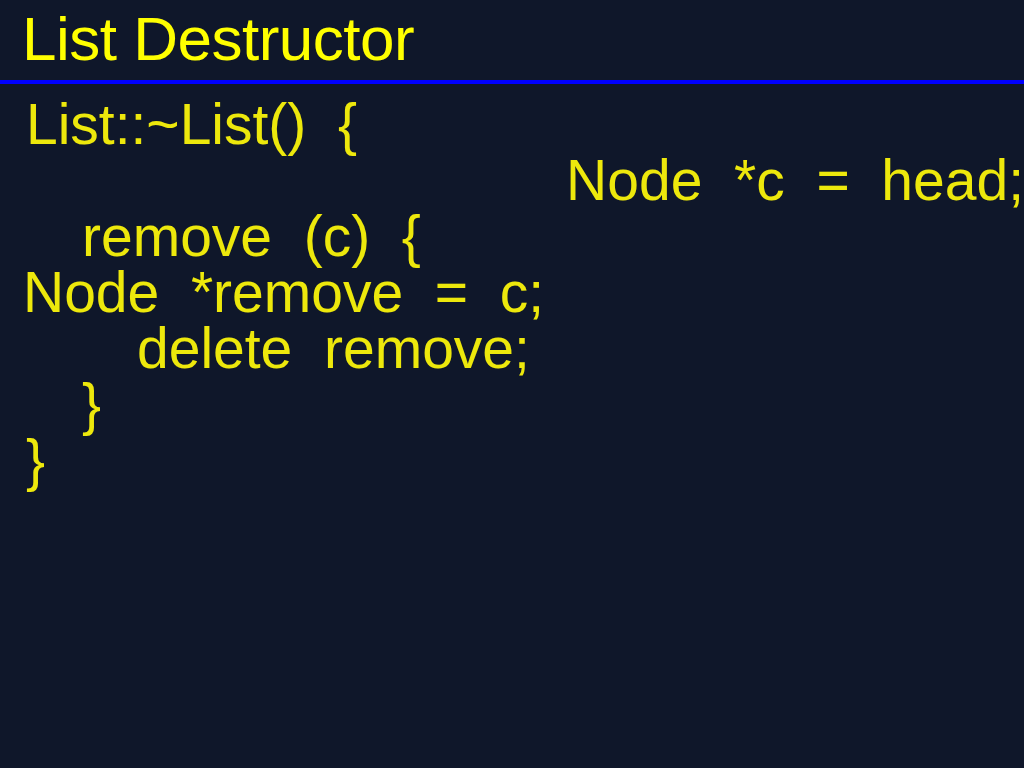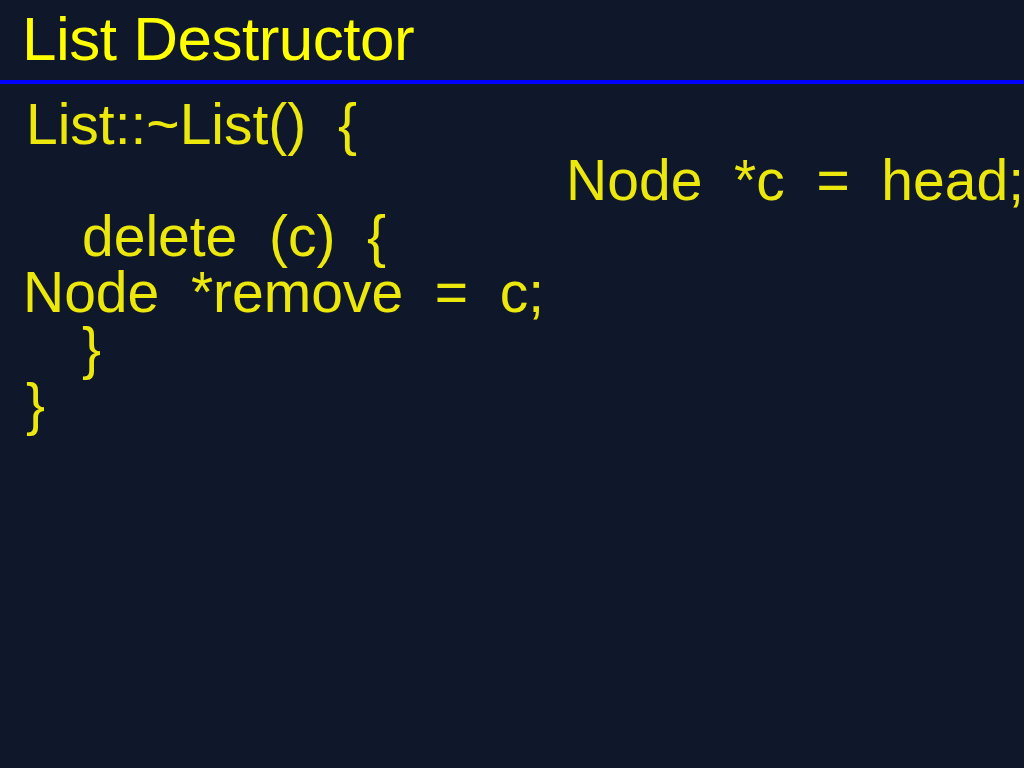--- a/index.html
+++ b/index.html
@@ -80,19 +80,20 @@
 <div class="slide" style="background: #0f172a;">
 
   <div class="title-block">
     <h1 class="slide-title" style="color: rgb(255, 255, 0);">List Destructor</h1>
     <div class="title-rule" style="background: rgb(0, 0, 255);"></div>
   </div>
 
   <div class="code-block">
     <div class="code-line indent-0" style="color: rgb(237, 232, 12);">List::~List()  {</div>
     <div class="code-line indent-1" style="color: rgb(237, 232, 12); text-align: right;">Node  *c  =  head;</div>
-    <div class="code-line indent-1" style="color: rgb(237, 232, 12);">delete  (c)  {</div>
+    <div class="code-line indent-1" style="color: rgb(237, 232, 12);">remove  (c)  {</div>
     <div class="code-line indent-2" style="color: rgb(237, 232, 12); padding-left: 23px;">Node  *remove  =  c;</div>
+    <div class="code-line indent-2" style="color: rgb(237, 232, 12);">delete  remove;</div>
     <div class="code-line indent-1" style="color: rgb(237, 232, 12);">}</div>
     <div class="code-line indent-0" style="color: rgb(237, 232, 12);">}</div>
   </div>
 
 </div>
 
 </body></html>

